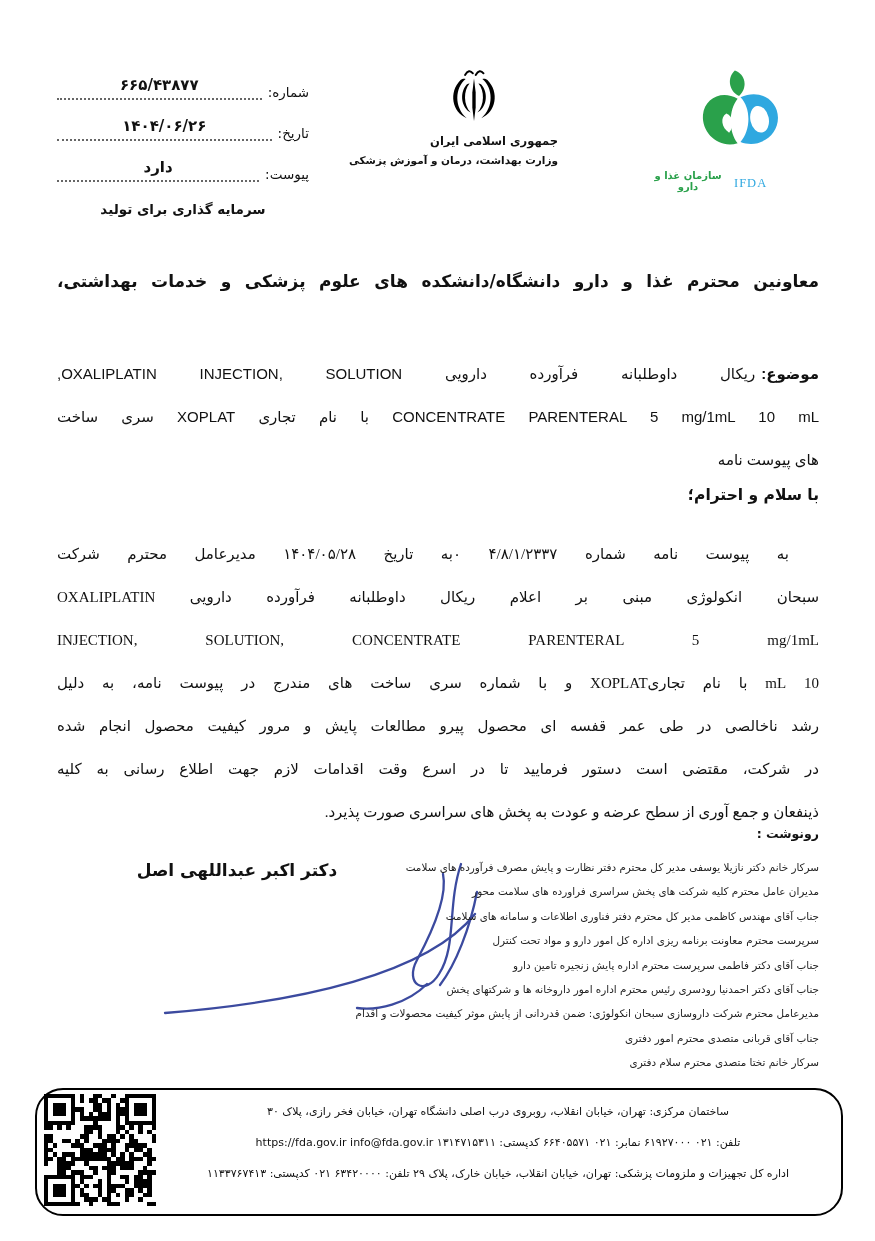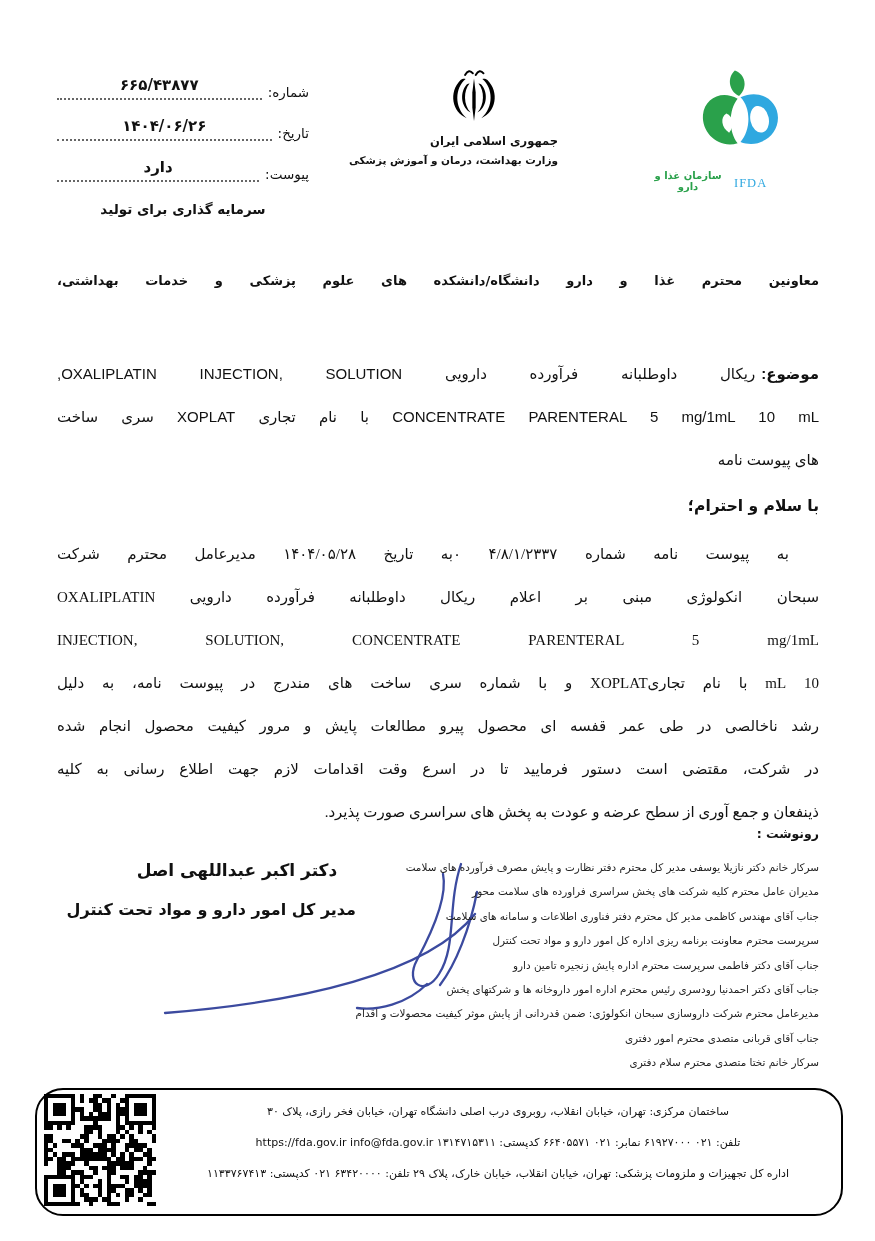--- a/index.html
+++ b/index.html
@@ -21,24 +21,24 @@
   .emblem-title{font-size:11.5px;font-weight:bold;margin-top:4px;direction:rtl;}
   .emblem-subtitle{font-size:10.5px;font-weight:bold;margin-top:6px;direction:rtl;white-space:nowrap;}
   .ifda{position:absolute;top:62px;left:652px;width:170px;}
   .ifda svg{display:block;margin-left:46px;}
   .ifda-name{position:absolute;top:108px;left:0;width:72px;font-size:10px;font-weight:bold;direction:rtl;text-align:center;}
   .ifda-acronym{position:absolute;top:114px;left:82px;font-size:12.5px;letter-spacing:1px;font-family:"Liberation Serif","DejaVu Serif",serif;text-align:center;}
   
   .col{position:absolute;left:57px;width:762px;direction:rtl;}
   .jline{direction:rtl;text-align:justify;text-align-last:justify;white-space:nowrap;}
   .rline{direction:rtl;text-align:right;}
-  .recipient{top:258px;font-size:13px;font-weight:bold;line-height:46px;}
+  .recipient{top:258px;font-size:17px;font-weight:bold;line-height:46px;}
   .subject{top:352px;font-size:15px;line-height:43px;font-family:"Liberation Sans","DejaVu Sans",sans-serif;}
   .subject .lbl{font-weight:bold;margin-left:6px;}
-  .salutation{top:486px;font-size:15.5px;font-weight:bold;margin-top:11px;}
+  .salutation{top:486px;font-size:15.5px;font-weight:bold;}
   .body-par{top:533px;font-size:15px;line-height:43px;font-family:"Liberation Serif","DejaVu Sans",serif;}
   .body-par .indent{padding-right:30px;}
   
   .signature{position:absolute;top:850px;left:118px;width:238px;text-align:center;direction:rtl;}
   .sig-name{font-size:17px;font-weight:bold;line-height:40px;white-space:nowrap;}
   .sig-title{font-size:16px;font-weight:bold;line-height:40px;white-space:nowrap;}
   .ink{position:absolute;top:848px;left:125px;width:360px;height:185px;pointer-events:none;}
   
   .cc{position:absolute;top:826px;left:57px;width:762px;direction:rtl;text-align:right;}
   .cc-label{font-size:12.5px;font-weight:bold;margin-bottom:14px;}
@@ -120,21 +120,20 @@
     <div class="jline">سبحان انکولوژی مبنی بر اعلام ریکال داوطلبانه فرآورده دارویی OXALIPLATIN</div>
     <div class="jline">INJECTION, SOLUTION, CONCENTRATE PARENTERAL 5 mg/1mL</div>
     <div class="jline">10 mL با نام تجاریXOPLAT و با شماره سری ساخت های مندرج در پیوست نامه، به دلیل</div>
     <div class="jline">رشد ناخالصی در طی عمر قفسه ای محصول پیرو مطالعات پایش و مرور کیفیت محصول انجام شده</div>
     <div class="jline">در شرکت، مقتضی است دستور فرمایید تا در اسرع وقت اقدامات لازم جهت اطلاع رسانی به کلیه</div>
     <div class="rline">ذینفعان و جمع آوری از سطح عرضه و عودت به پخش های سراسری صورت پذیرد.</div>
   </div>
 
   <div class="signature">
     <div class="sig-name">دکتر اکبر عبداللهی اصل</div>
-    <div class="sig-title">مدیر کل امور دارو و مواد تحت کنترل</div>
   </div>
   <svg class="ink" viewBox="0 0 360 185">
     <g fill="none" stroke="#2b3b97" stroke-width="2.3" stroke-linecap="round" opacity="0.92">
       <path d="M336 16 C322 58 332 98 314 126 C300 149 279 136 292 112 C306 86 323 50 318 26"></path>
       <path d="M352 44 C345 80 331 116 315 137"></path>
       <path d="M350 66 C302 126 176 154 40 165"></path>
       <path d="M302 136 C282 156 252 163 232 160"></path>
     </g>
   </svg>
 

